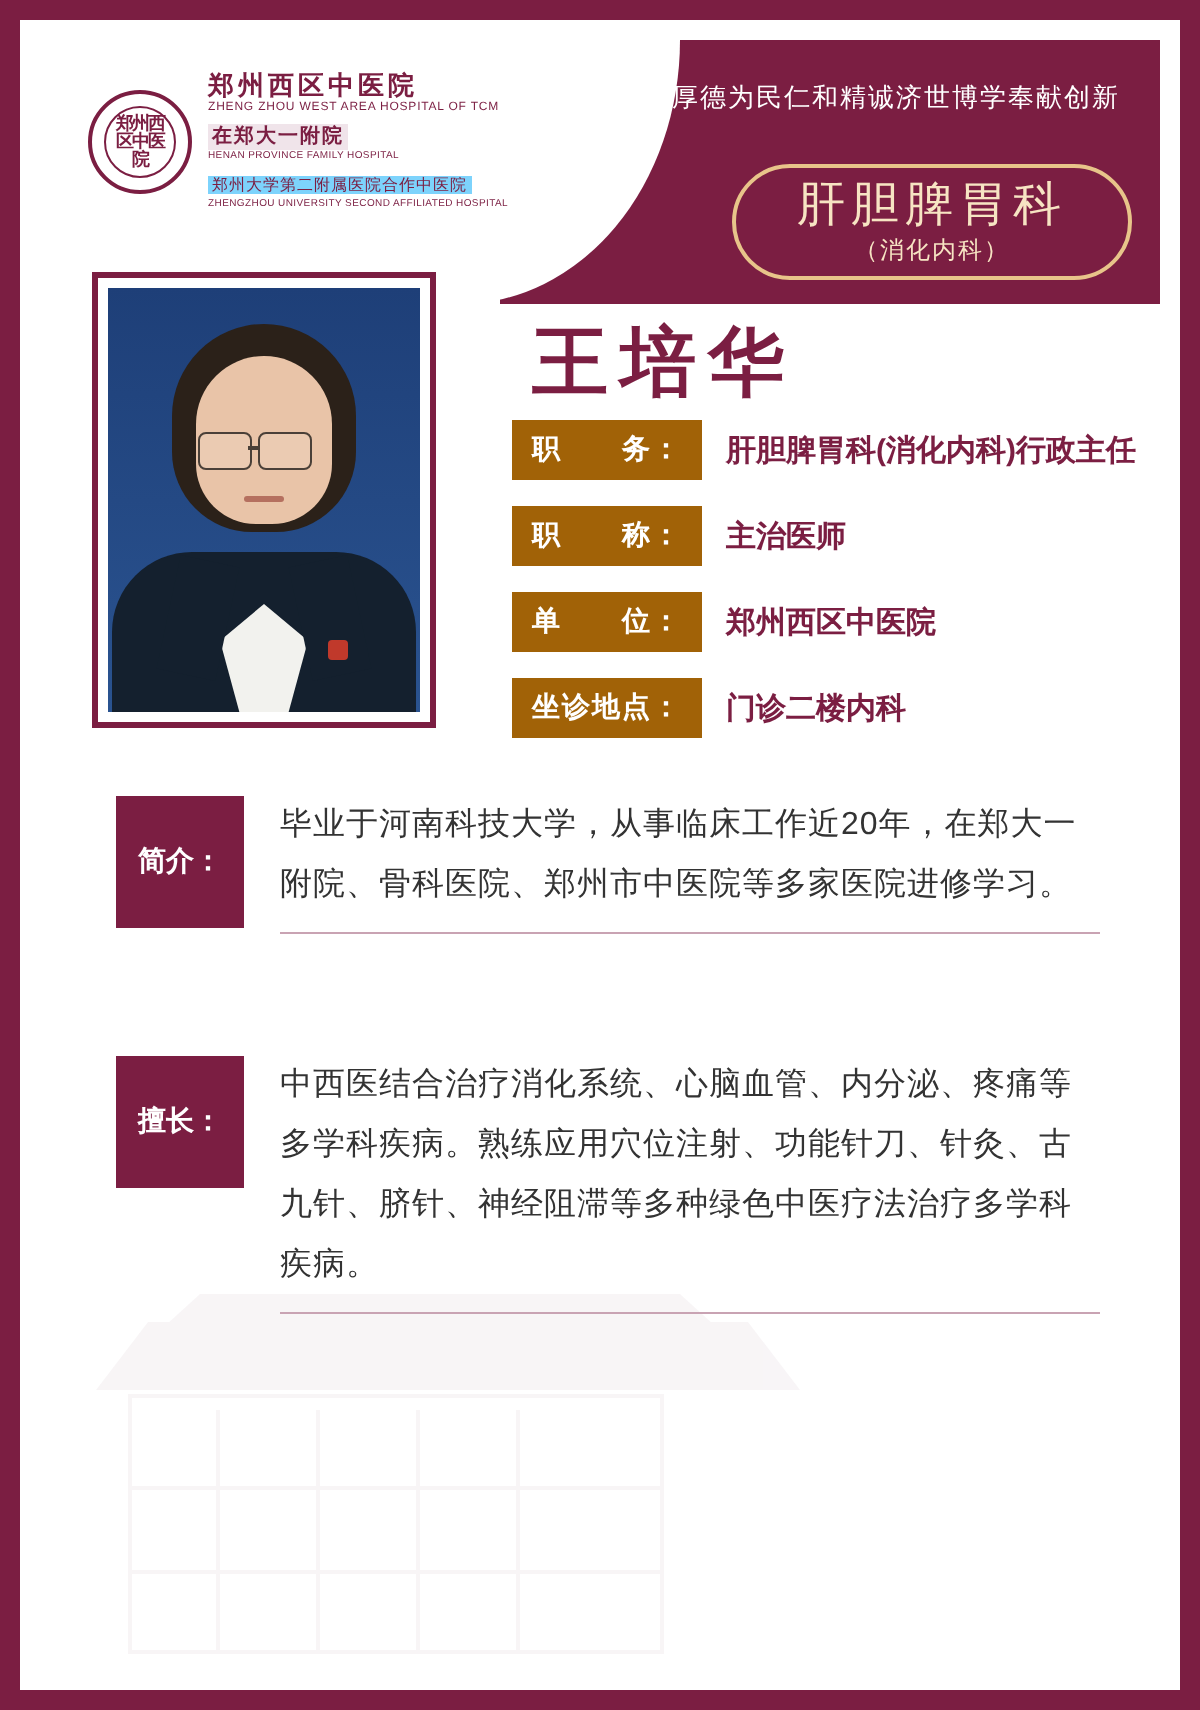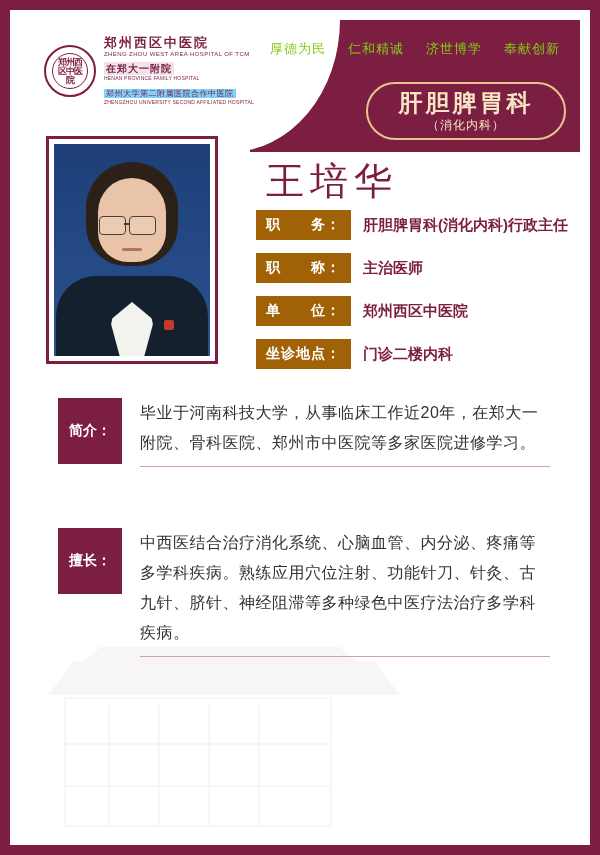--- a/index.html
+++ b/index.html
@@ -138,46 +138,45 @@
   .logo-line6 {
     font-size: 5px;
     color: #7b1e42;
     letter-spacing: 0.2px;
     white-space: nowrap;
   }
   .slogan {
     position: absolute;
     right: 20px;
     top: 20px;
-    color: #84cc16;
+    color: #ffffff;
     font-size: 13px;
     letter-spacing: 1px;
     display: flex;
-    gap: 22px;
   }
   .slogan span { white-space: nowrap; }
 
   
   .dept-badge {
     position: absolute;
     right: 14px;
     top: 62px;
     width: 200px;
     height: 58px;
     border: 2px solid #e8c48a;
     border-radius: 29px;
     box-sizing: border-box;
     background: #7b1e42;
     color: #f6e2c0;
     text-align: center;
     padding-top: 5px;
   }
   .dept-name {
     font-size: 24px;
-    font-weight: bold;
+    font-weight: normal;
     color: #f7e4c3;
     letter-spacing: 3px;
     line-height: 28px;
   }
   .dept-sub {
     font-size: 12px;
     color: #f7e4c3;
     letter-spacing: 1px;
     line-height: 16px;
   }
@@ -298,21 +297,21 @@
     background: #c0392b;
     border-radius: 2px;
   }
 
   
   .doc-name {
     position: absolute;
     left: 246px;
     top: 4px;
     font-size: 38px;
-    font-weight: normal;
+    font-weight: bold;
     color: #7b1e42;
     letter-spacing: 6px;
   }
 
   
   .info-list {
     position: absolute;
     left: 236px;
     top: 58px;
     width: 330px;

